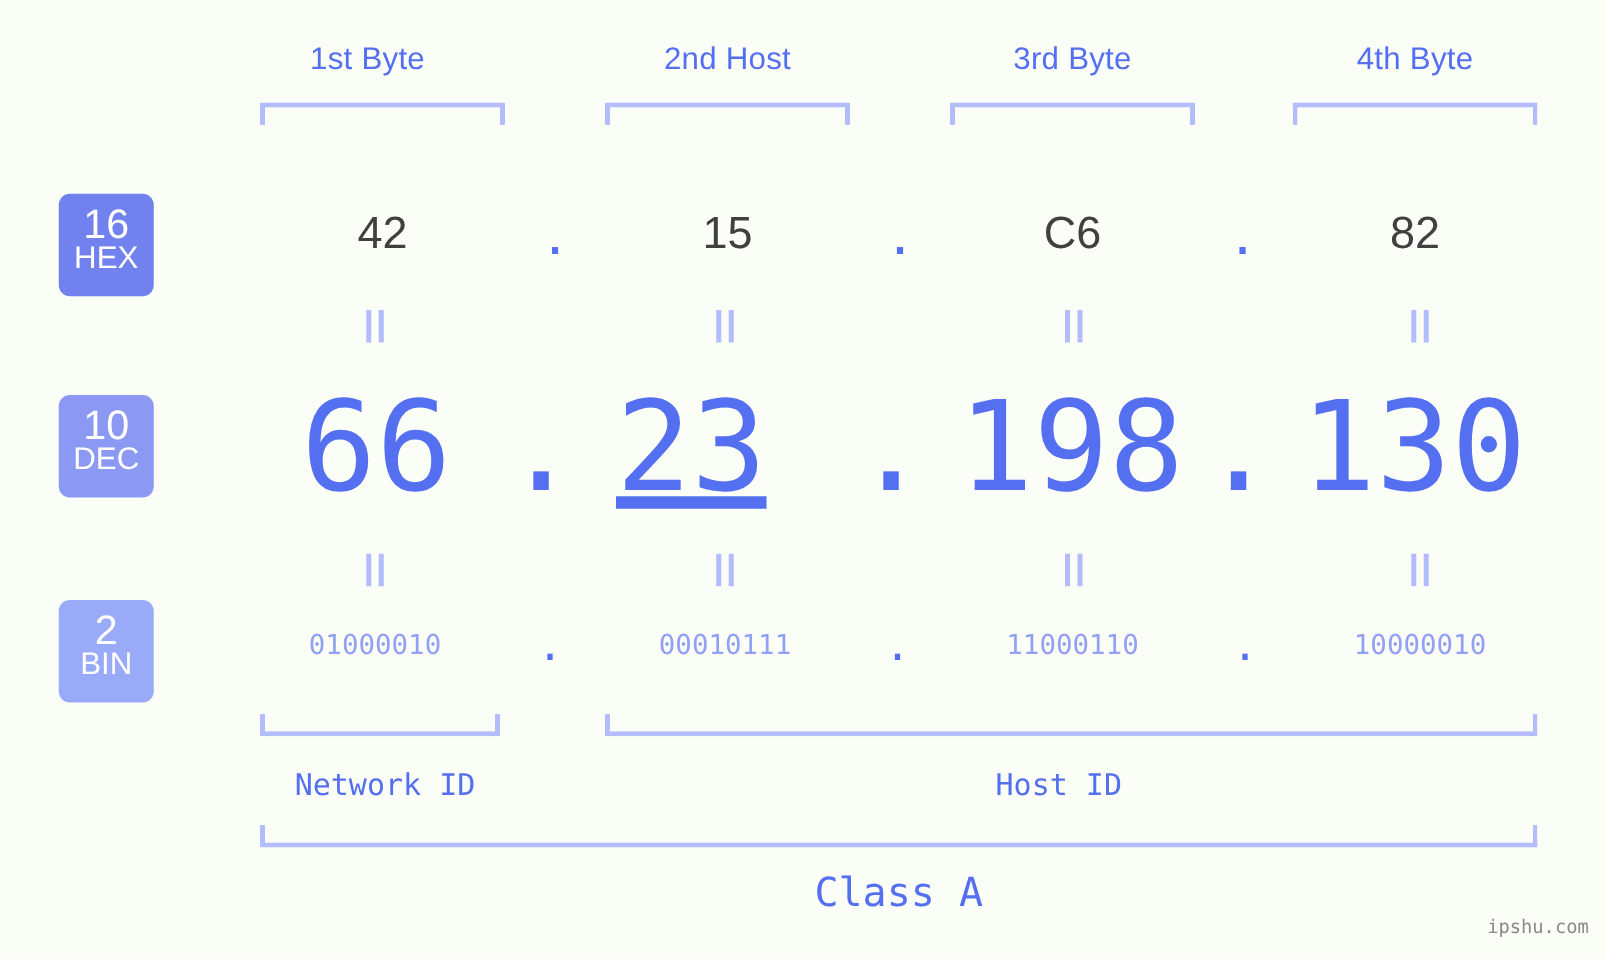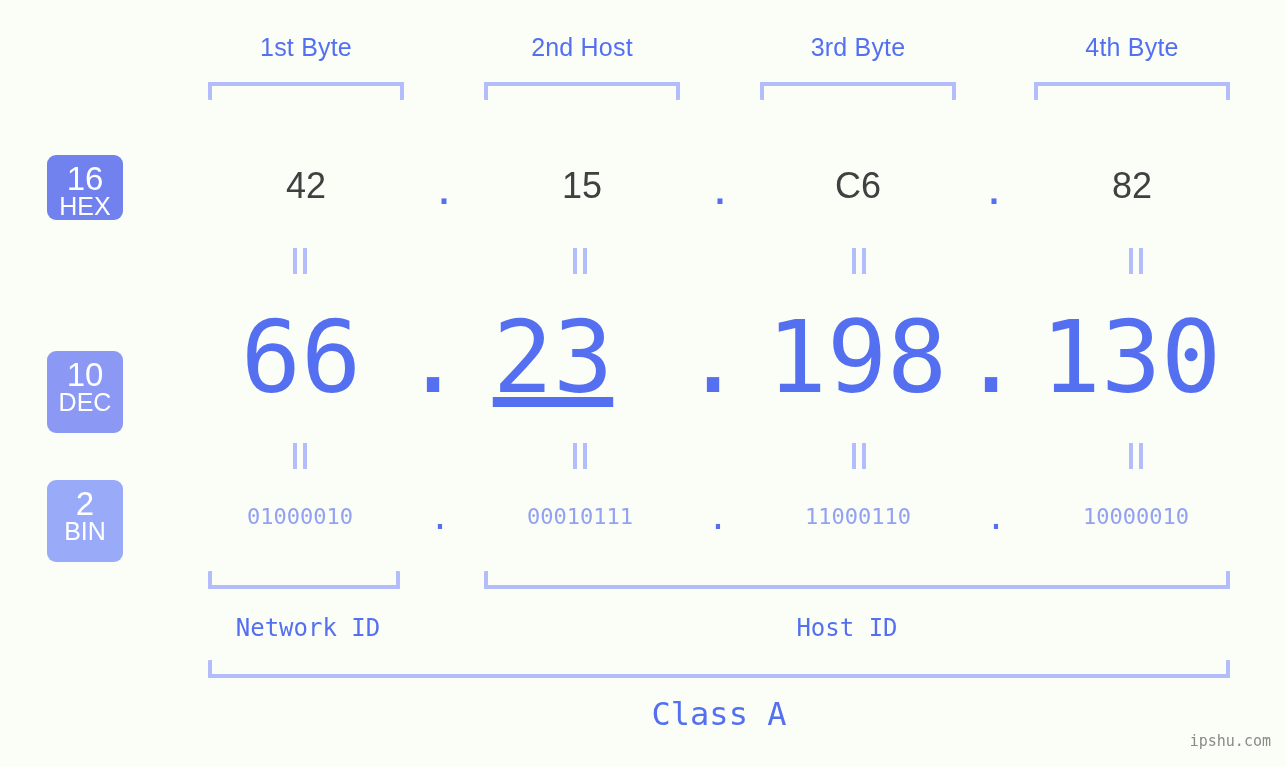--- a/index.html
+++ b/index.html
@@ -65,22 +65,22 @@
     line-height: 36px;
     font-weight: 400;
   }
   .badge .nm {
     display: block;
     font-size: 25px;
     line-height: 22px;
     font-weight: 400;
     margin-top: -2px;
   }
-  #badge-hex { top: 155px; height: 65px; background: #7181ee; }
-  #badge-dec { top: 316px; height: 82px; background: #8b99f5; margin-top: 35px; }
+  #badge-hex { top: 155px; height: 82px; background: #7181ee; }
+  #badge-dec { top: 316px; height: 82px; background: #8b99f5; }
   #badge-bin { top: 480px; height: 82px; background: #99aaf8; }
 
   
   .val {
     position: absolute;
     text-align: center;
     white-space: nowrap;
   }
 
   .hex-val {
@@ -172,21 +172,21 @@
     bottom: 17px;
     font-size: 15px;
     color: #8a8a8a;
     font-family: "DejaVu Sans Mono", monospace;
     letter-spacing: 0px;
   }
 </style>
 </head>
 <body>
 
-<div class="byte-label" style="left:208px; width:196px;">
+<div class="byte-label" style="left:196px; width:196px;">
   <span>1st Byte</span>
 </div>
 <div class="byte-label" style="left:484px; width:196px;">
   <span>2nd Host</span>
 </div>
 <div class="byte-label" style="left:760px; width:196px;">
   <span>3rd Byte</span>
 </div>
 <div class="byte-label" style="left:1034px; width:196px;">
   <span>4th Byte</span>

